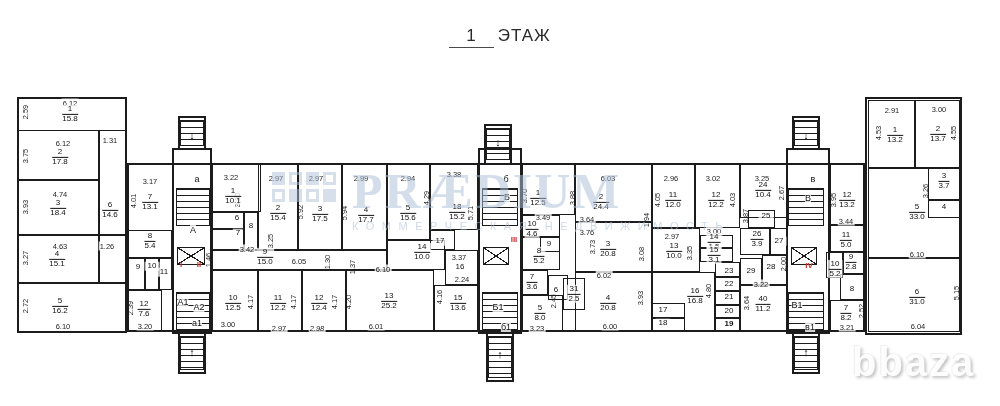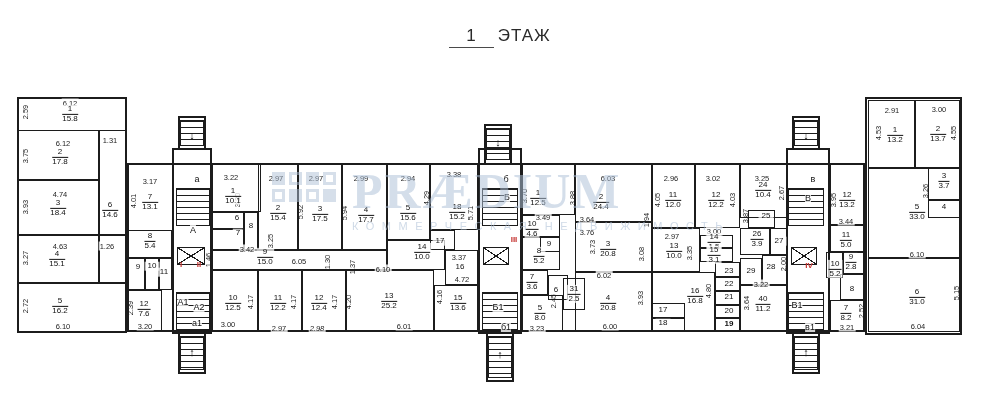--- a/index.html
+++ b/index.html
@@ -291,30 +291,30 @@
       <div class="dim" style="left: 361px; top: 178px;">2.99</div>
       <div class="dim v" style="left: 270px; top: 241px;">3.25</div>
       <div class="dim" style="left: 299px; top: 261px;">6.05</div>
       <div class="dim v" style="left: 327px; top: 262px;">1.30</div>
       <div class="dim v" style="left: 352px; top: 267px;">1.37</div>
       <div class="dim" style="left: 408px; top: 178px;">2.94</div>
       <div class="dim v" style="left: 426px; top: 198px;">4.29</div>
       <div class="dim" style="left: 454px; top: 174px;">3.38</div>
       <div class="dim v" style="left: 470px; top: 213px;">5.71</div>
       <div class="dim" style="left: 459px; top: 257px;">3.37</div>
-      <div class="dim" style="left: 462px; top: 279px;">4.72</div>
+      <div class="dim" style="left: 462px; top: 279px;">2.24</div>
       <div class="dim" style="left: 383px; top: 269px;">6.10</div>
       <div class="dim" style="left: 228px; top: 324px;">3.00</div>
       <div class="dim v" style="left: 250px; top: 302px;">4.17</div>
       <div class="dim" style="left: 279px; top: 328px;">2.97</div>
       <div class="dim v" style="left: 293px; top: 302px;">4.17</div>
       <div class="dim" style="left: 317px; top: 328px; font-style: italic;">2.98</div>
       <div class="dim v" style="left: 334px; top: 302px;">4.17</div>
       <div class="dim v" style="left: 348px; top: 302px;">4.20</div>
-      <div class="dim" style="left: 404px; top: 326px; text-align: right;">6.01</div>
+      <div class="dim" style="left: 376px; top: 326px; text-align: right;">6.01</div>
       <div class="dim v" style="left: 439px; top: 297px;">4.16</div>
       <div class="dim v" style="left: 524px; top: 196px;">3.70</div>
       <div class="dim" style="left: 543px; top: 217px;">3.49</div>
       <div class="dim v" style="left: 572px; top: 198px;">3.88</div>
       <div class="dim" style="left: 608px; top: 178px;">6.03</div>
       <div class="dim" style="left: 587px; top: 219px;">3.64</div>
       <div class="dim" style="left: 587px; top: 232px;">3.76</div>
       <div class="dim v" style="left: 592px; top: 247px;">3.73</div>
       <div class="dim v" style="left: 641px; top: 254px;">3.08</div>
       <div class="dim" style="left: 604px; top: 275px;">6.02</div>
@@ -384,13 +384,14 @@
         <span class="sq"></span>
         <span class="sq o"></span>
         <span class="sq"></span>
     </div>
     <div>
       <div class="wm-brand">PRÆDIUM</div>
       <div class="wm-tag">КОММЕРЧЕСКАЯ НЕДВИЖИМОСТЬ</div>
     </div>
   </div>
 
+  <div class="bbaza">bbaza</div>
 </div>
 
 </body></html>

